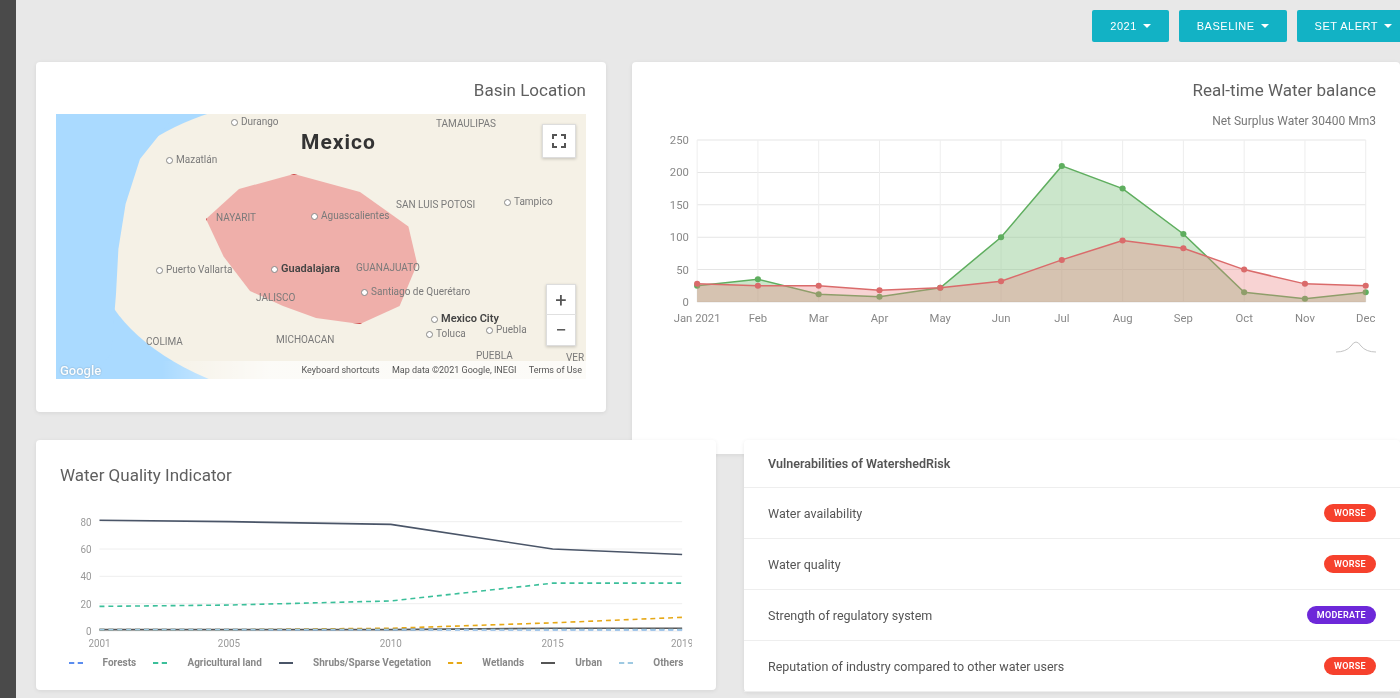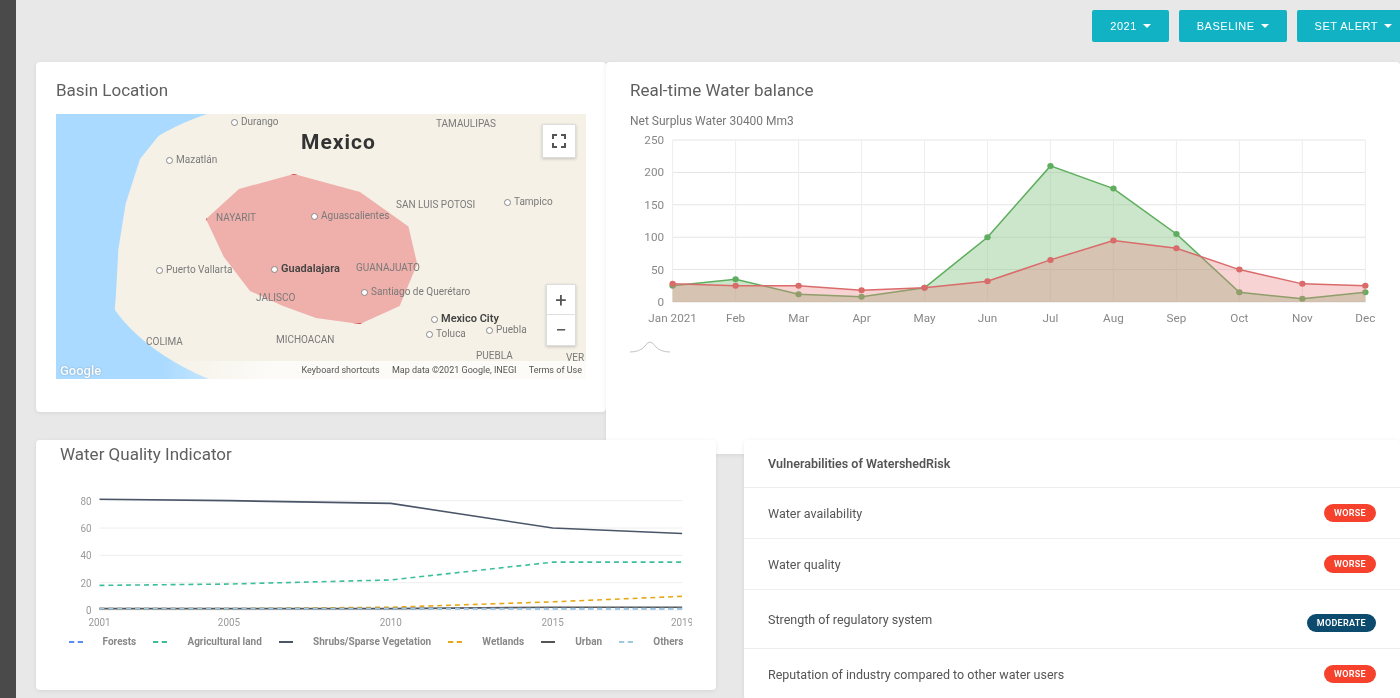--- a/index.html
+++ b/index.html
@@ -44,20 +44,22 @@
     border-right: 4px solid transparent;
     border-top: 4px solid #fff;
   }
   .container {
     position: absolute;
     left: 36px;
     top: 62px;
     right: 0;
     display: grid;
     grid-template-columns: 570px 1fr;
+    gap: 26px;
+    text-align: right;
   }
   .card {
     background: #fff;
     border-radius: 4px;
     box-shadow: 0 1px 4px rgba(0,0,0,0.08);
   }
   
   .map-card { height: 350px; padding: 18px 20px 0 20px; }
   .card-title {
     font-size: 17px;
@@ -135,21 +137,21 @@
 
   
   .row2 {
     position:absolute;
     left:36px; right:0;
     top:440px;
     display:grid;
     grid-template-columns:680px 1fr;
     gap:28px;
   }
-  .wqi-card{ padding:4px 24px 6px 24px; height:250px;}
+  .wqi-card{ padding:25px 24px 6px 24px; height:250px;}
   .wqi-chart{ position:relative;width:100%;height:150px;margin-top:18px;}
   .wqi-chart svg{width:100%;height:100%;}
   .wqi-legend{display:flex;justify-content:space-around;font-size:10px;color:#888;margin-top:4px;}
   .wqi-legend span{display:flex;align-items:center;gap:20px;}
   .sw{width:14px;height:2px;display:inline-block;}
   .sw.dash{border-top:2px dashed currentColor;height:0;}
   
   .vuln-card{padding:0;}
   .vuln-head{
     display:flex;justify-content:flex-start;padding:16px 24px;
@@ -157,21 +159,21 @@
   }
   .vuln-row{
     display:flex;justify-content:space-between;align-items:center;
     padding:16px 24px;border-bottom:1px solid #eee;font-size:12.5px;color:#555;
   }
   .badge{
     color:#fff;font-size:9px;font-weight:600;letter-spacing:0.3px;
     padding:4px 10px;border-radius:10px;
   }
   .badge.worse{background:#f6412d;}
-  .badge.moderate{background:#0c4a6e;margin-top:8px;}
+  .badge.moderate{background:#6d28d9;}
 </style>
 </head>
 <body>
 
 <div class="leftbar"></div>
 
 <div class="topbar">
   <button class="topbtn">
     <span>2021</span>
     <span class="caret"></span>

